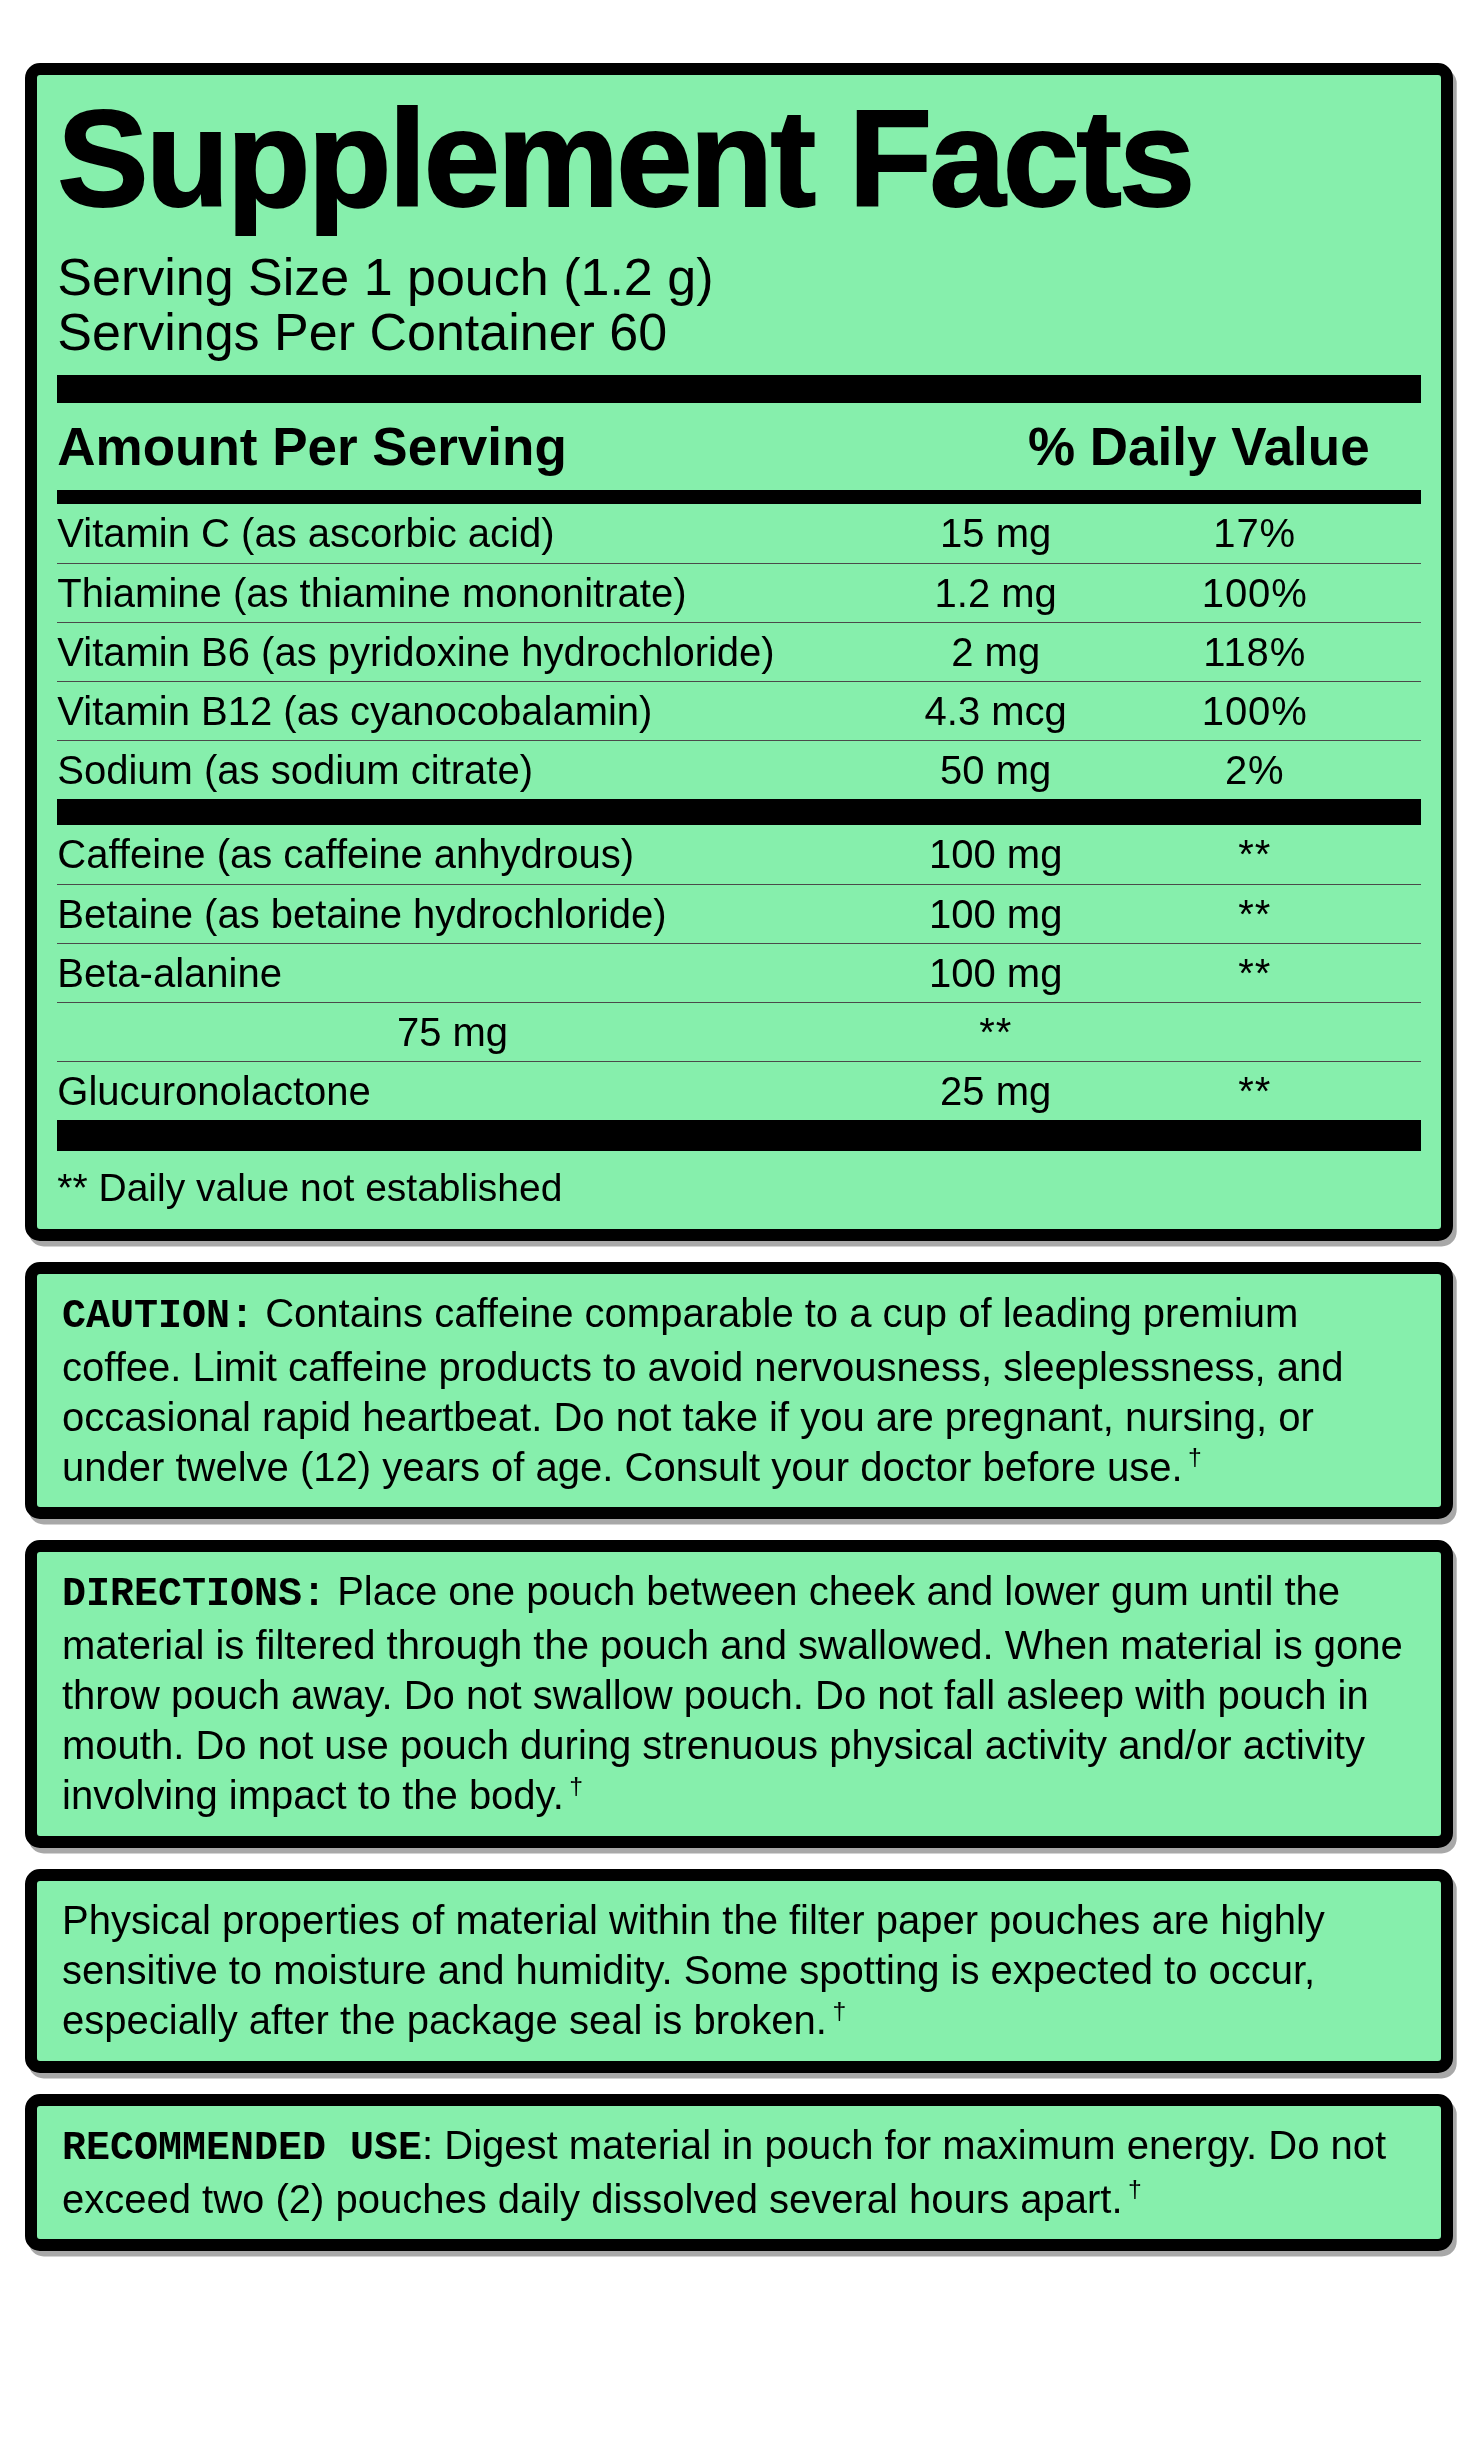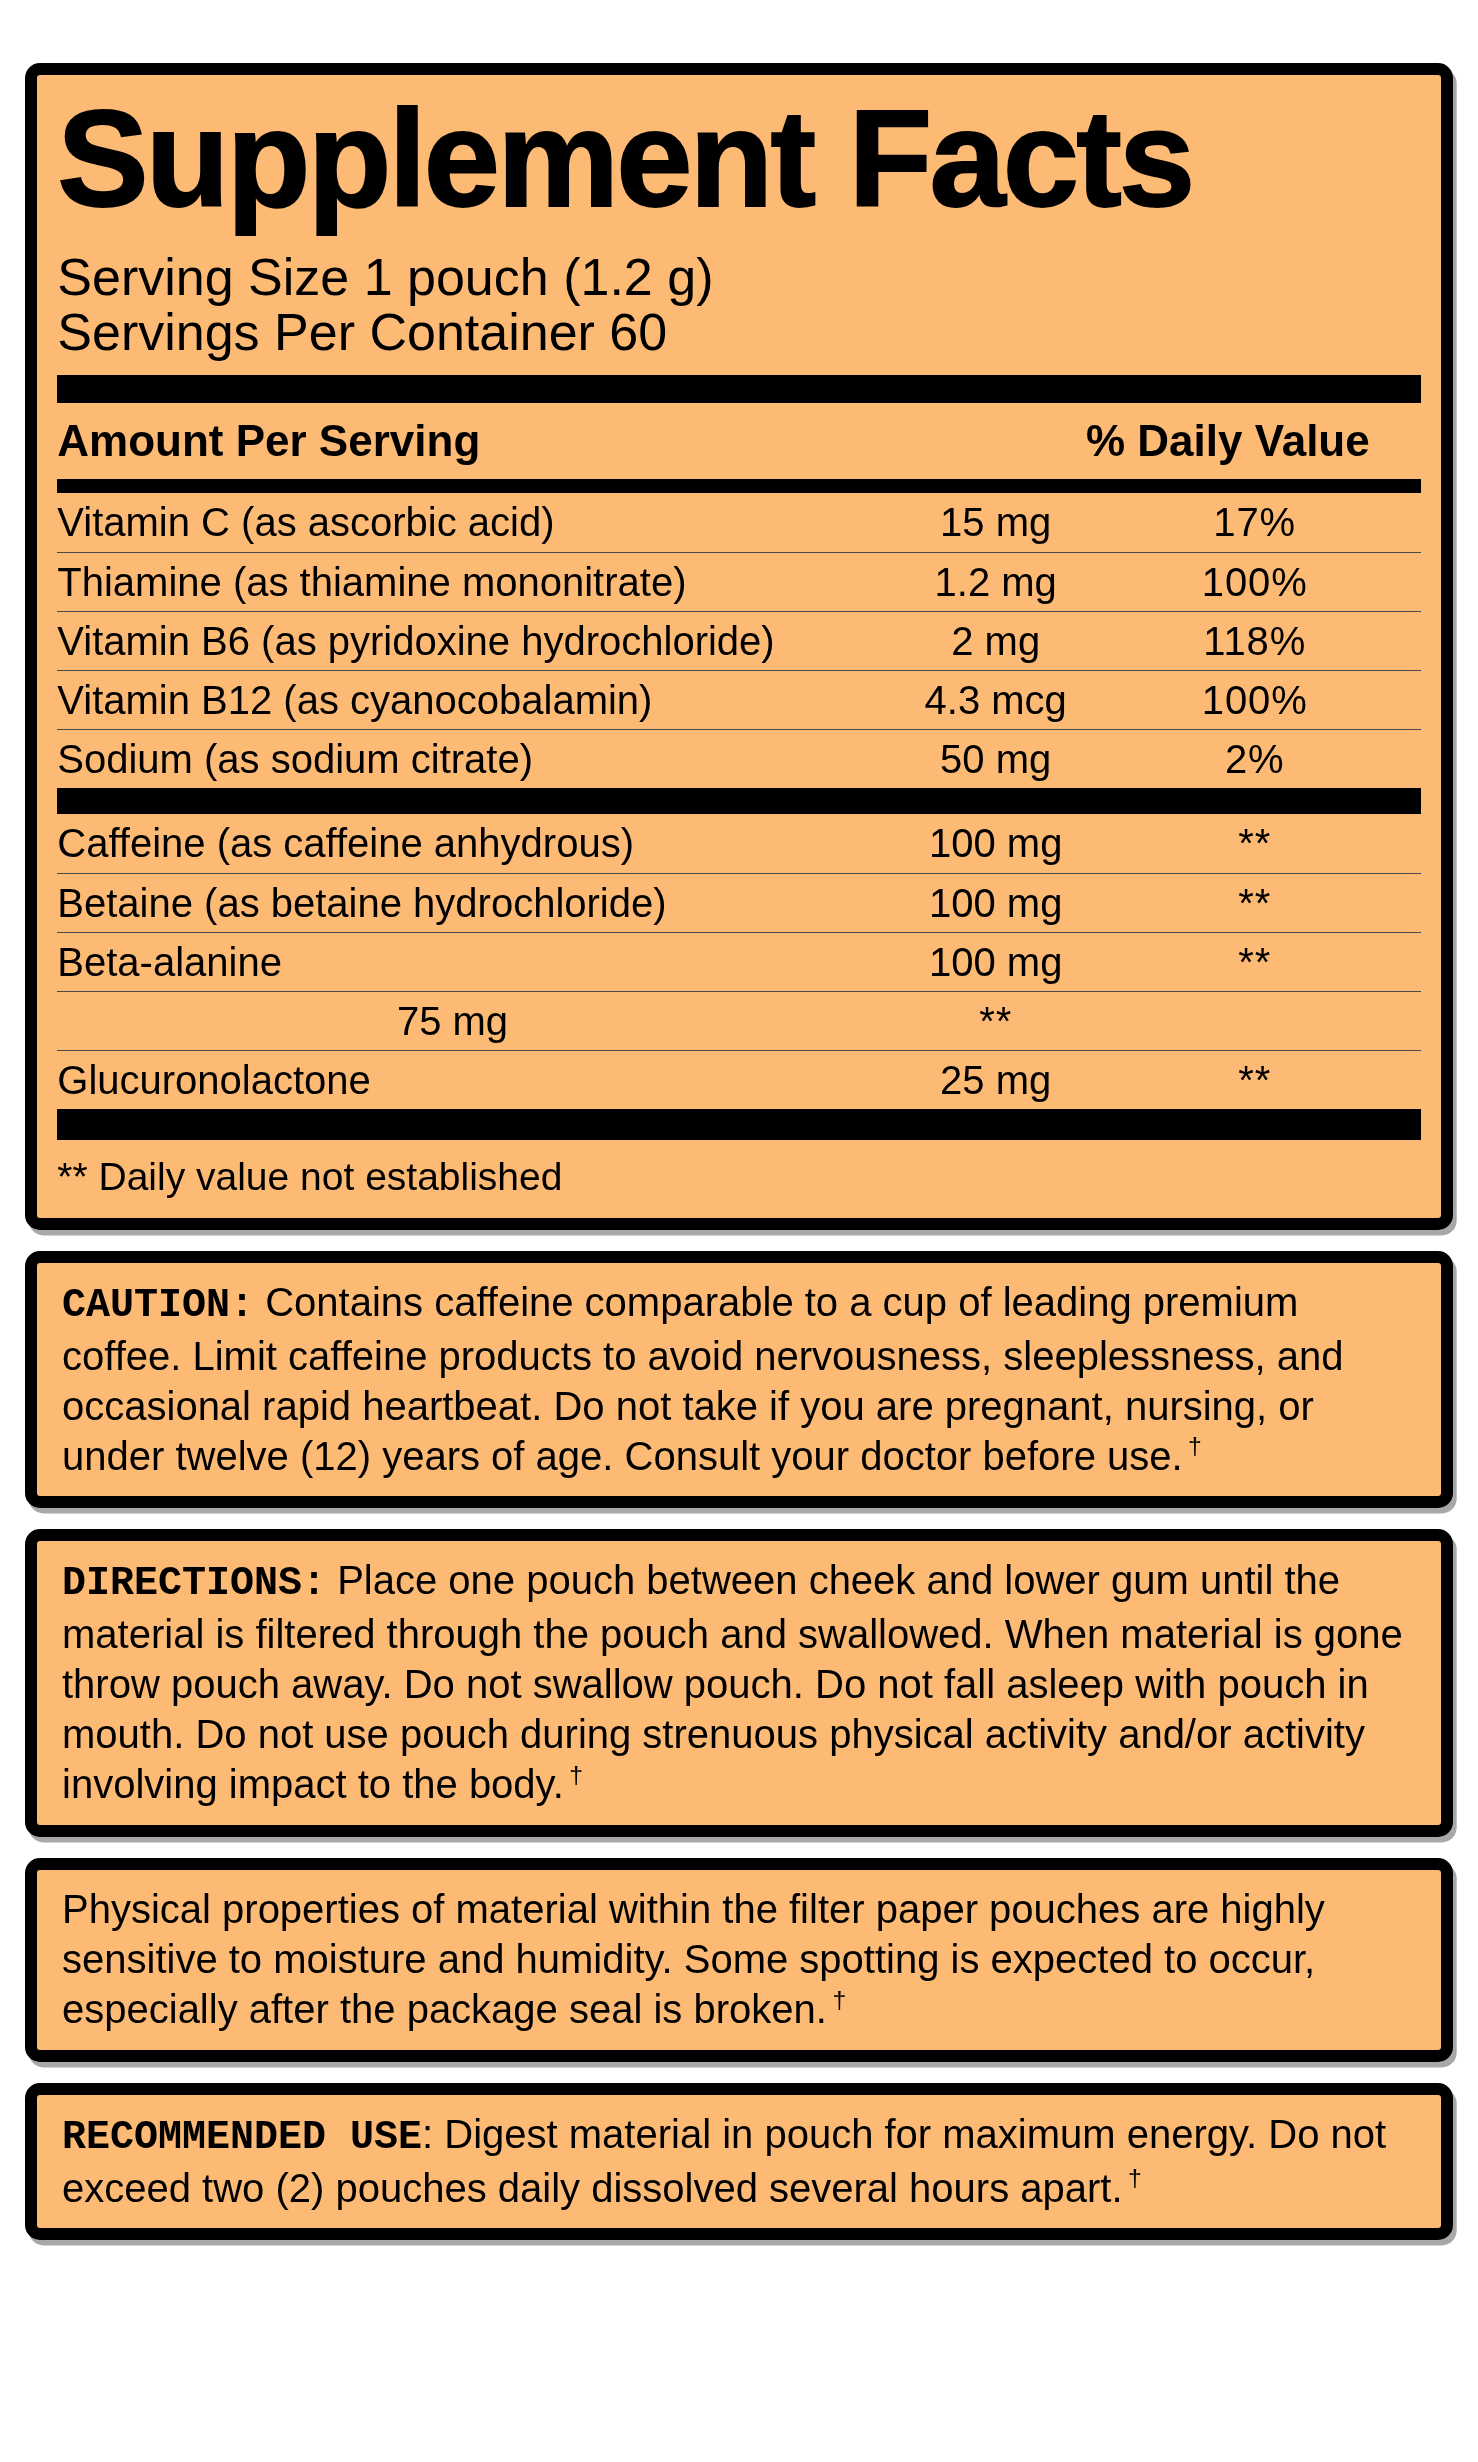--- a/index.html
+++ b/index.html
@@ -10,21 +10,21 @@
     color: #000;
   }
   .page {
     width: 1478px;
     min-height: 2462px;
     padding: 63px 25px 16.6px 25px;
   }
   .panel {
     border: 12px solid #000;
     border-radius: 15px;
-    background: #fdba74;
+    background: #86efac;
     box-shadow: 3.7px 5.5px 0 #a8a8a8;
   }
   
   .facts { padding: 11px 20.3px 1.8px 20.3px; }
   .facts-title {
     font-size: 137px;
     font-weight: bold;
     letter-spacing: -2.8px;
     line-height: 1.06;
     -webkit-text-stroke: 1.8px #000;
@@ -33,21 +33,21 @@
   .serving-block { margin-top: 19px; font-size: 52px; line-height: 55px; }
   .bar { background: #000; width: 100%; }
   .bar-1 { height: 28px; margin-top: 15px; }
   .bar-2 { height: 14px; }
   .bar-3 { height: 26px; }
   .bar-4 { height: 31px; }
   .col-header {
     display: flex;
     justify-content: space-between;
     align-items: center;
-    font-size: 44px;
+    font-size: 53px;
     font-weight: bold;
     padding: 13px 51px 13px 0;
   }
   .row {
     display: grid;
     grid-template-columns: 1fr 222px 222px;
     column-gap: 37px;
     align-items: center;
     min-height: 59px;
     font-size: 40px;

